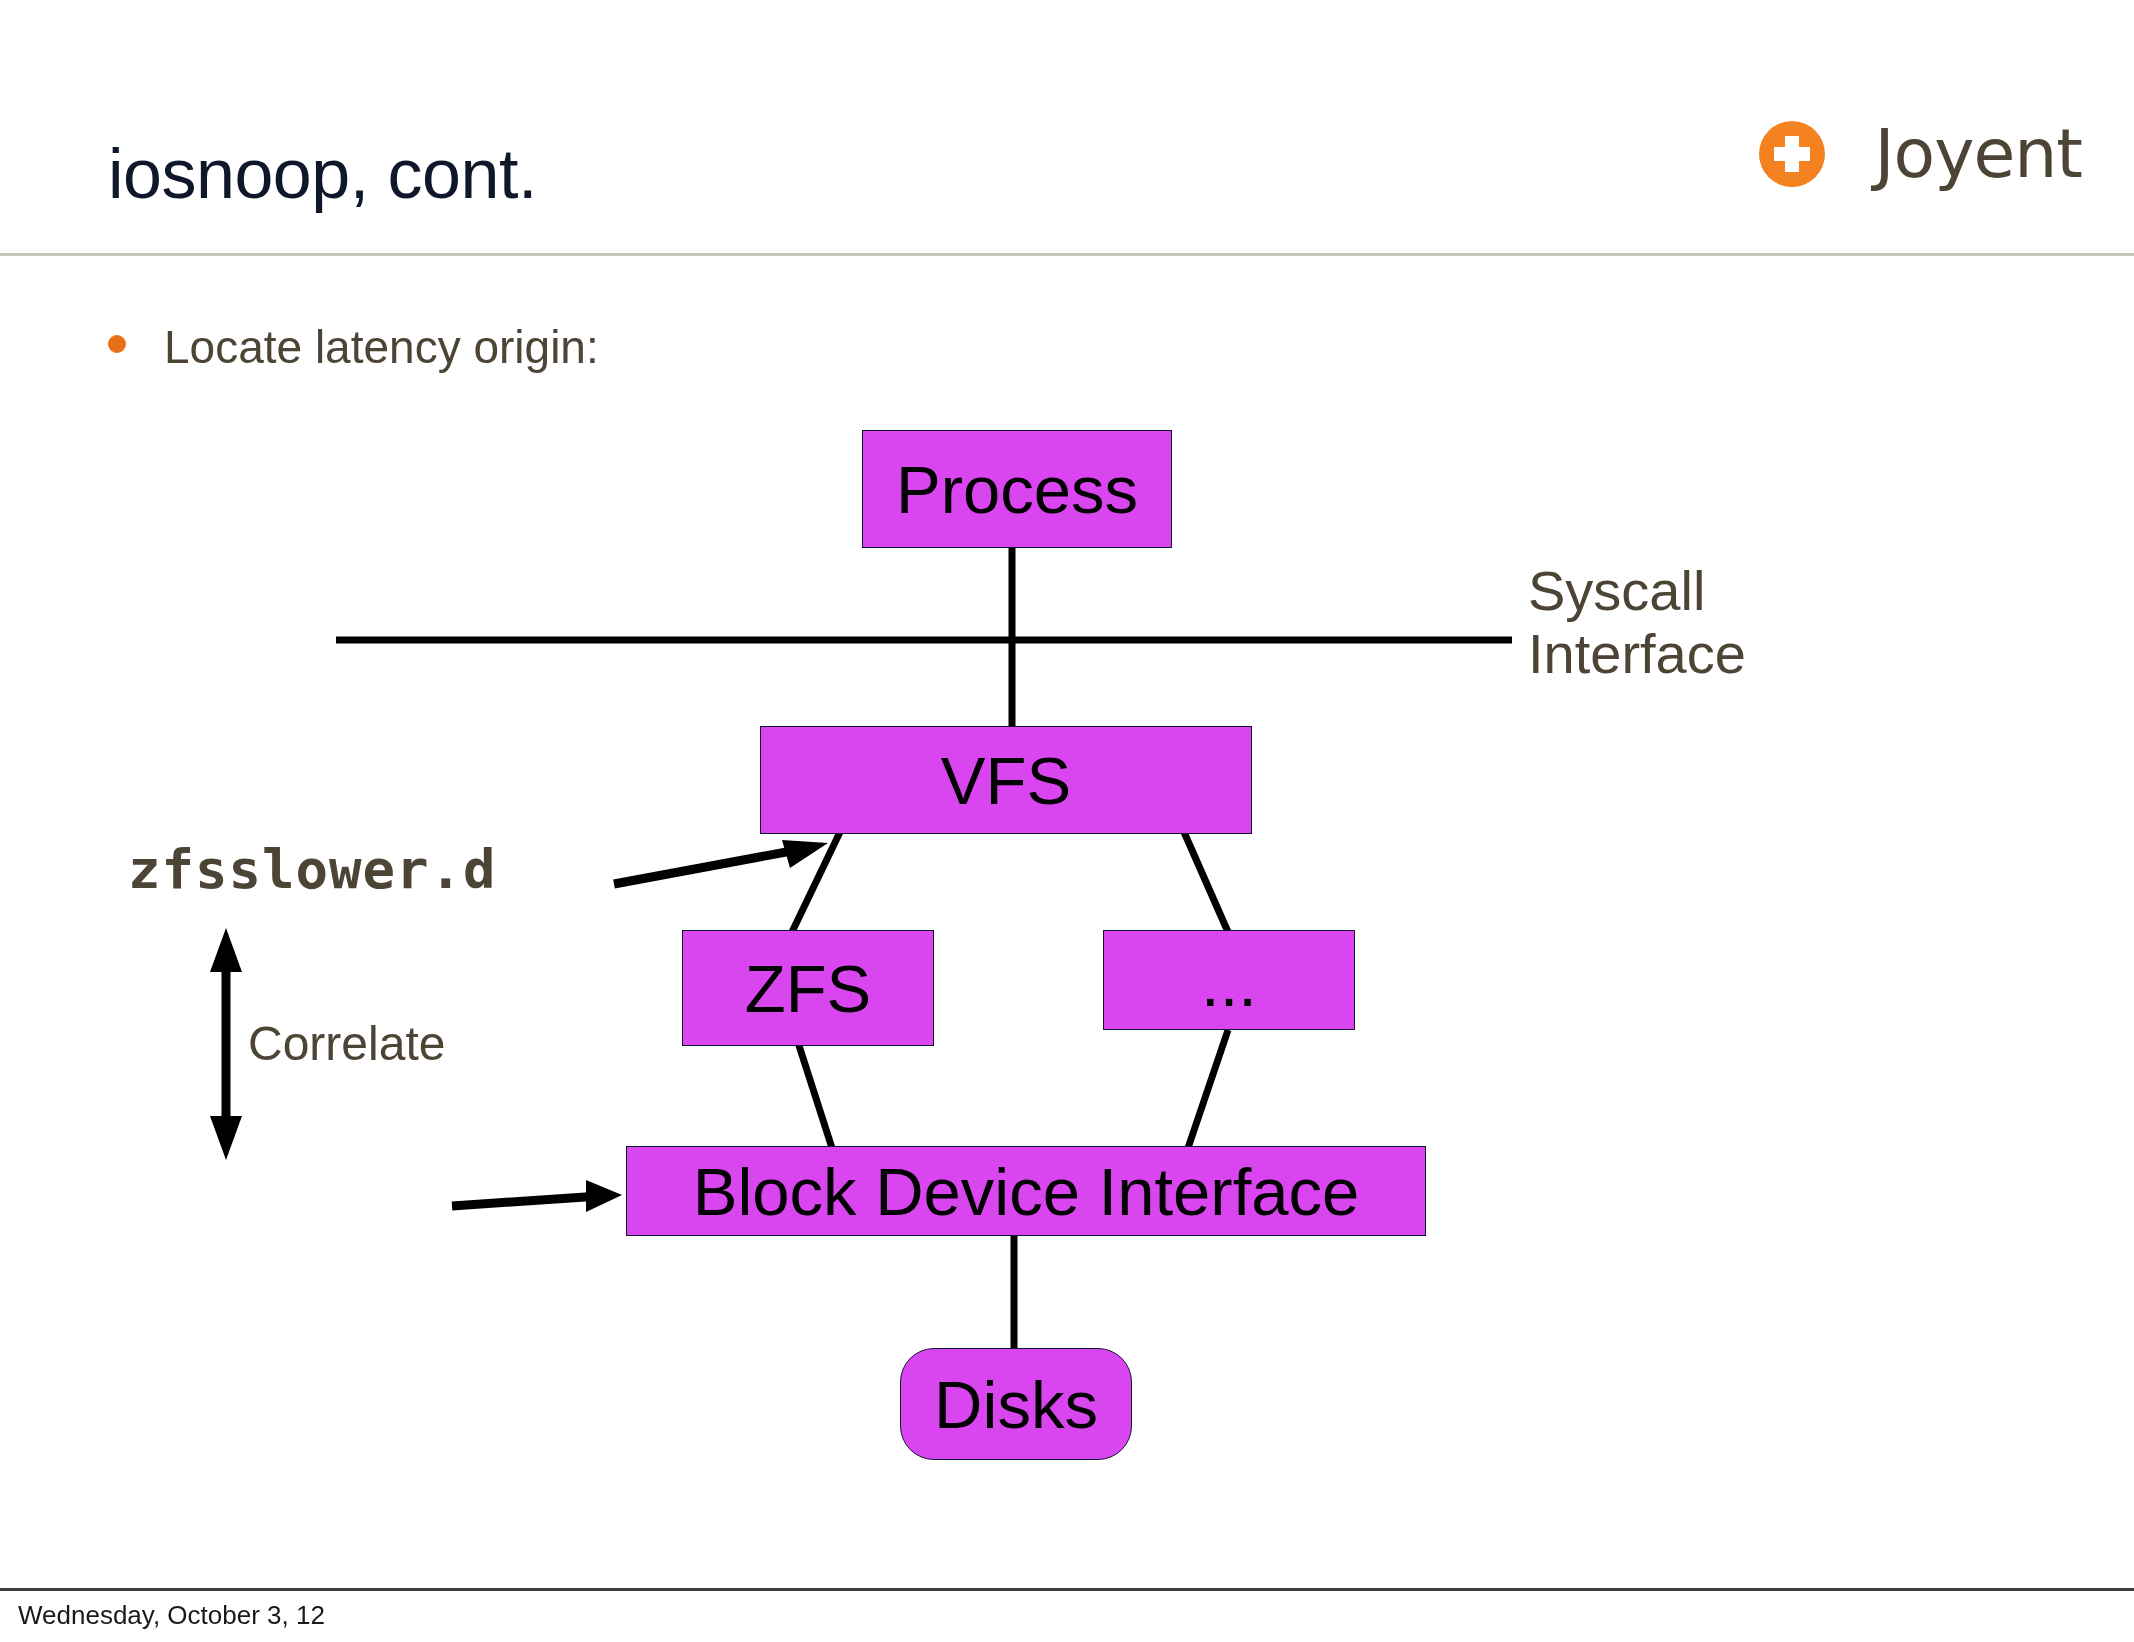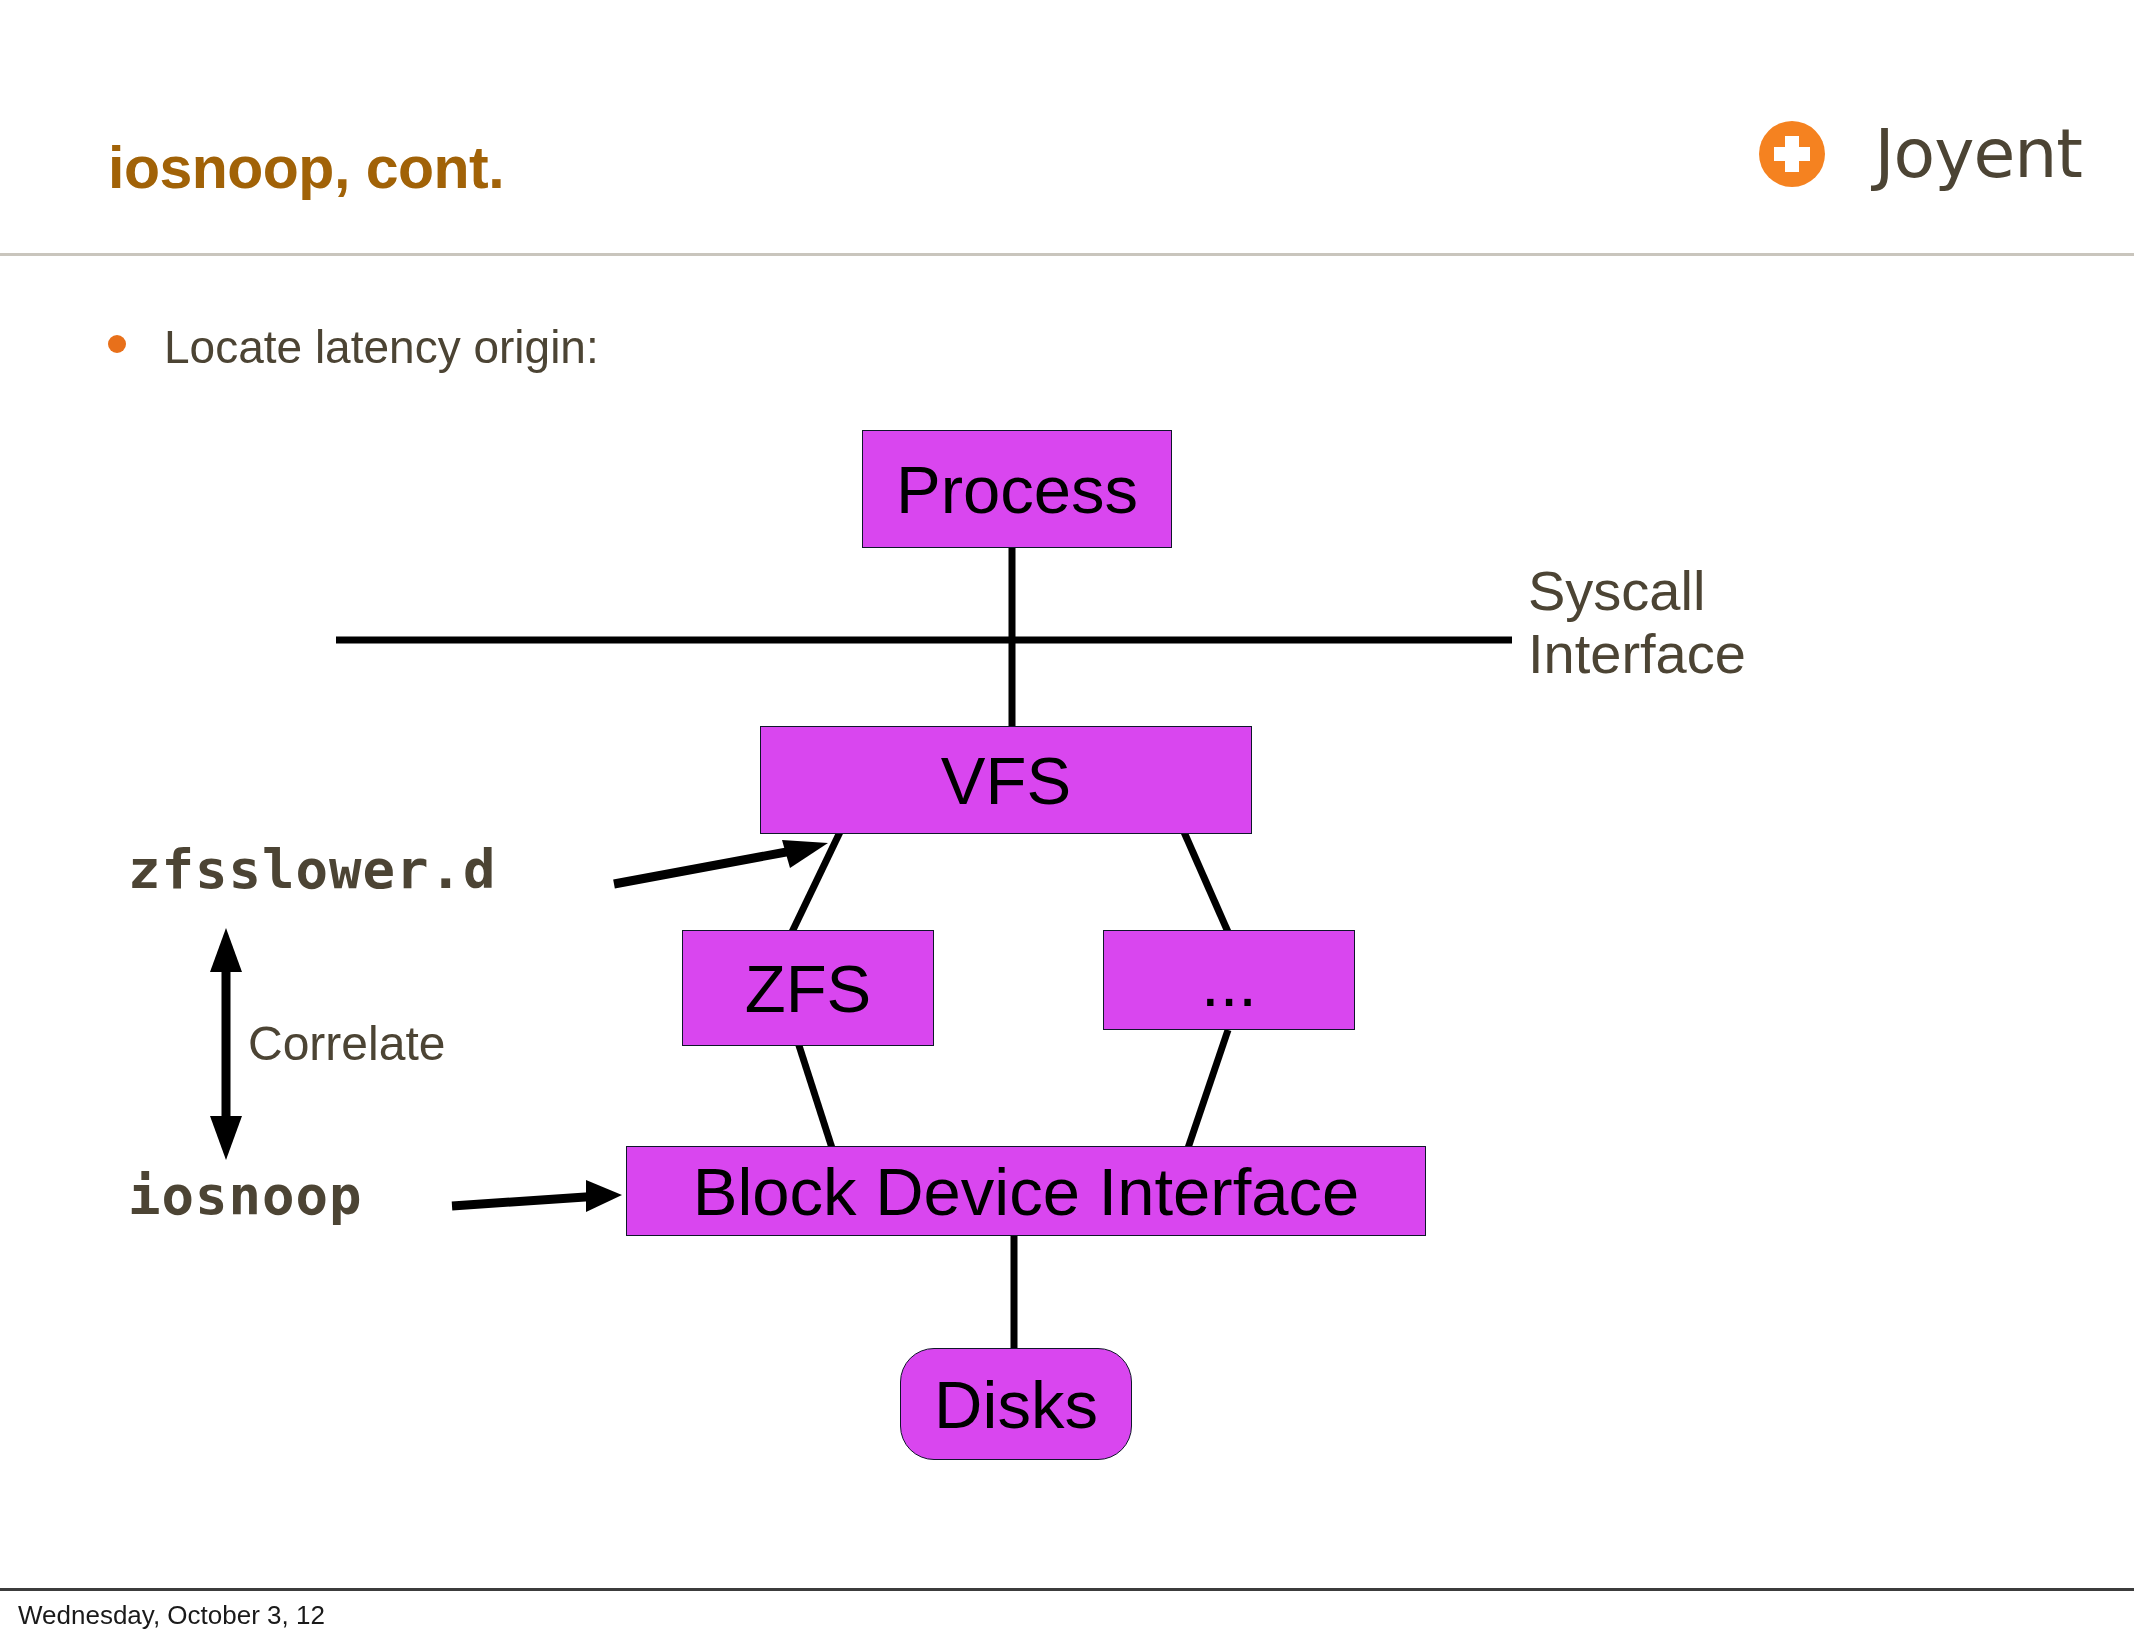--- a/index.html
+++ b/index.html
@@ -16,23 +16,23 @@
     height: 1642px;
     background: #ffffff;
     overflow: hidden;
   }
 
   
   .title {
     position: absolute;
     left: 108px;
     top: 134px;
-    font-size: 59px;
-    font-weight: bold;
-    color: #a16207;
+    font-size: 70px;
+    font-weight: normal;
+    color: #0f172a;
     letter-spacing: -0.5px;
     white-space: nowrap;
   }
   .header-rule {
     position: absolute;
     left: 0;
     top: 253px;
     width: 2134px;
     height: 3px;
     background: #c9c5bd;
@@ -236,18 +236,17 @@
   <div class="node" id="node-bdi">Block Device Interface</div>
   <div class="node rounded" id="node-disks">Disks</div>
 
   <div class="dg-label" id="label-syscall">
     <div>Syscall</div>
     <div>Interface</div>
   </div>
   <div class="dg-label" id="label-correlate">Correlate</div>
 
   <div class="mono-label" id="label-zfsslower">zfsslower.d</div>
-  <div class="mono-label" id="label-iosnoop">iosnoop</div>
 
   <div class="footer-rule"></div>
   <div class="footer-text">Wednesday, October 3, 12</div>
 
 </div>
 
 </body></html>

